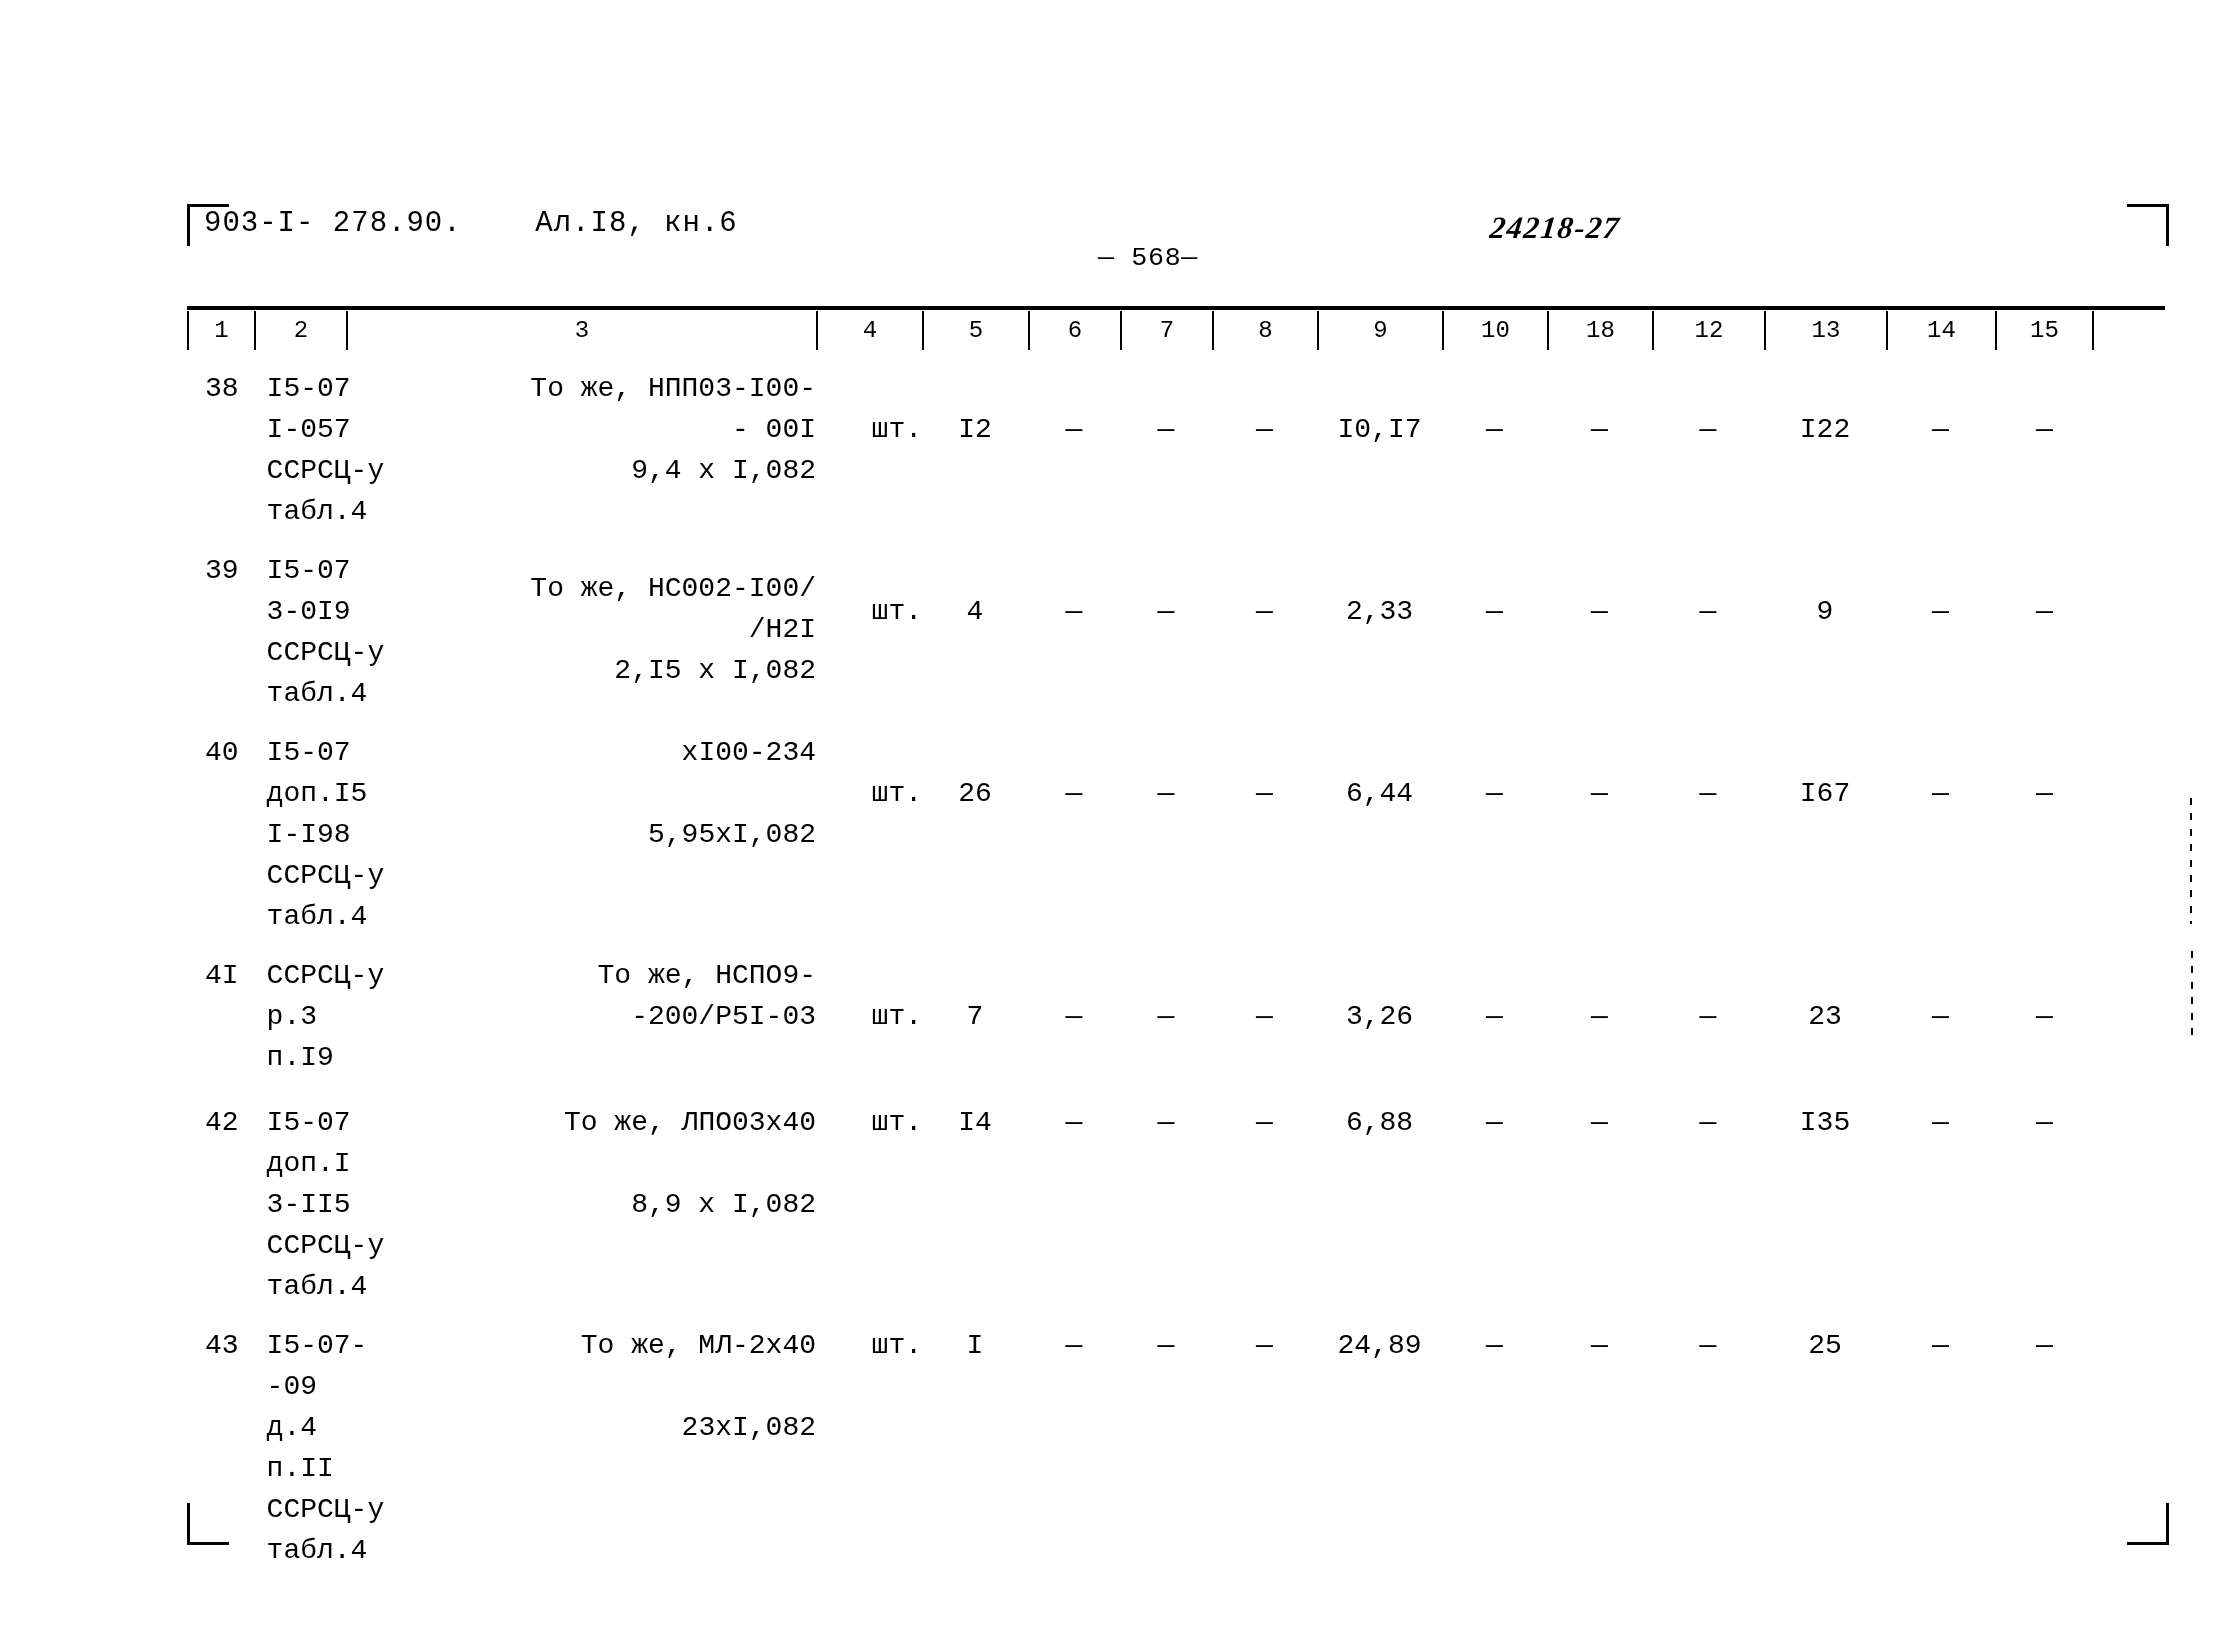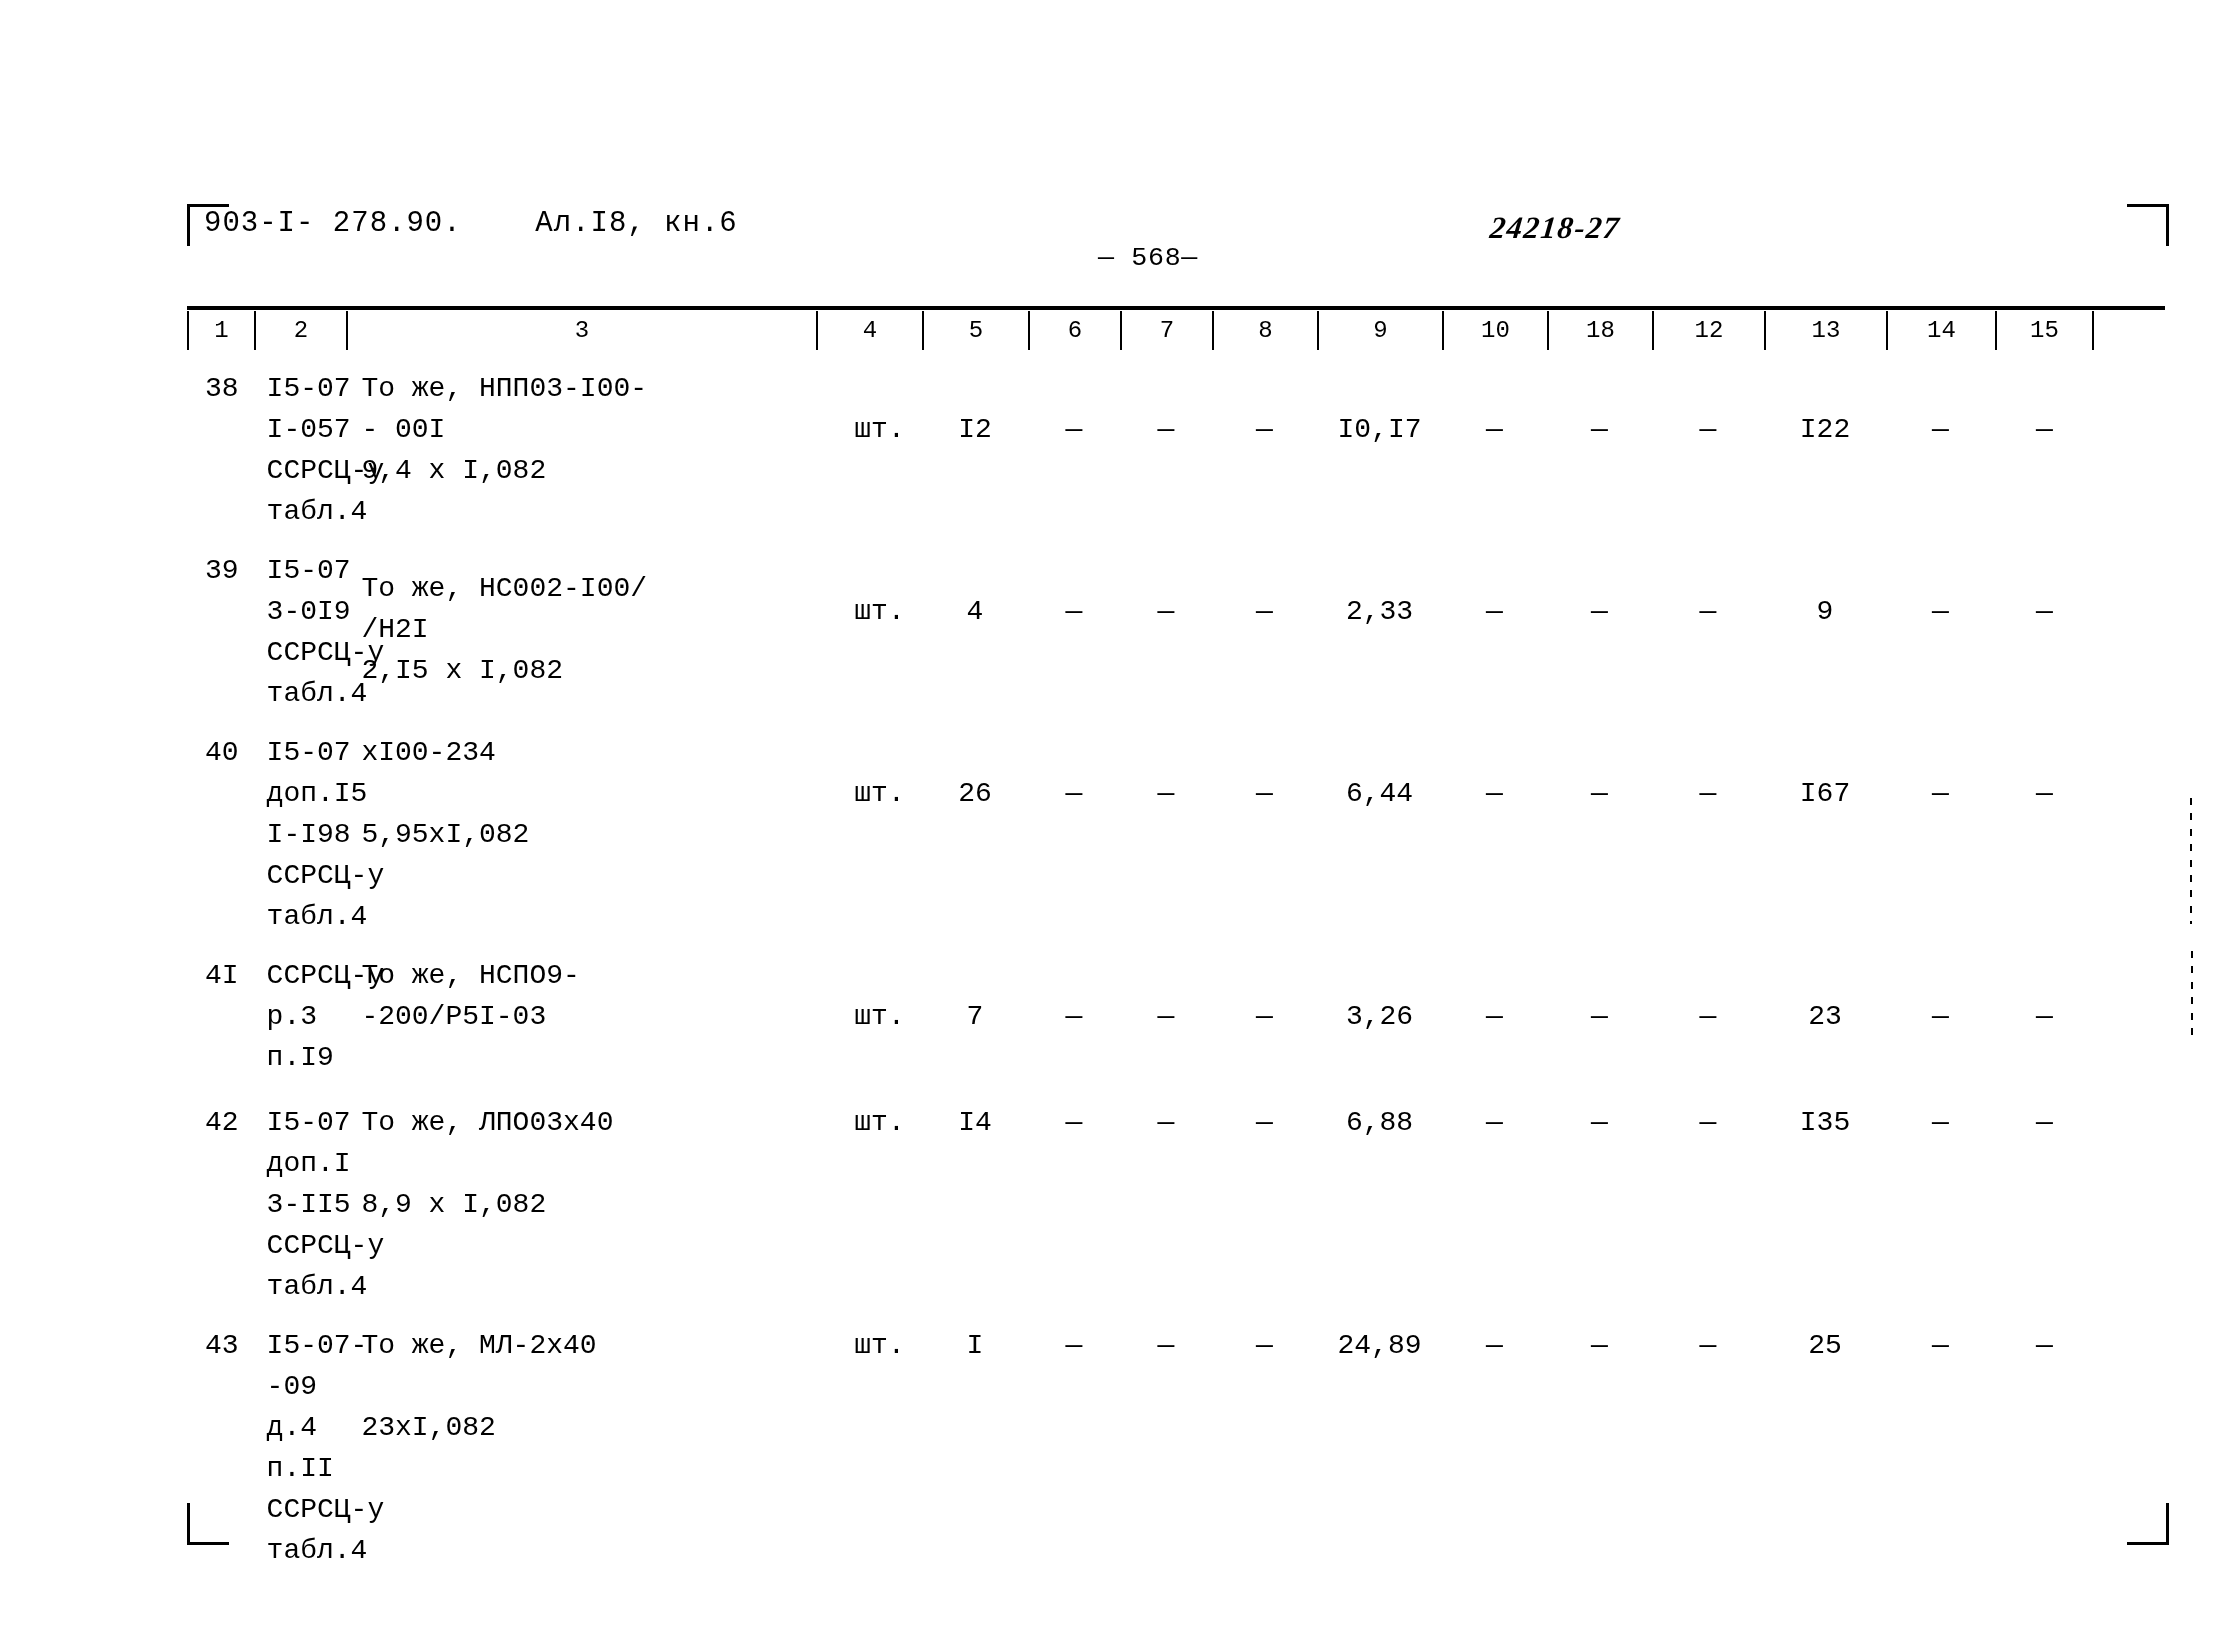--- a/index.html
+++ b/index.html
@@ -103,23 +103,23 @@
     position: relative;
   }
   .c {
     box-sizing: border-box;
     font-size: 28px;
     line-height: 41px;
     white-space: pre;
   }
   .c1 { text-align: right; padding-right: 15.4px; }
   .c2 { padding-left: 12.6px; text-align: left; }
-  .c3 { padding-left: 15.4px; text-align: left; }
+  .c3 { padding-left: 15.4px; text-align: right; }
   .cnum { text-align: center; }
-  .cunit { text-align: center; padding-left: 21px; }
+  .cunit { text-align: right; padding-left: 21px; }
 
   .mline { display: block; }
   .spacer { display: block; height: 41px; }
 
   
   .margin-dashes {
     position: absolute;
     left: 2190px;
     top: 798px;
     width: 2.1px;

